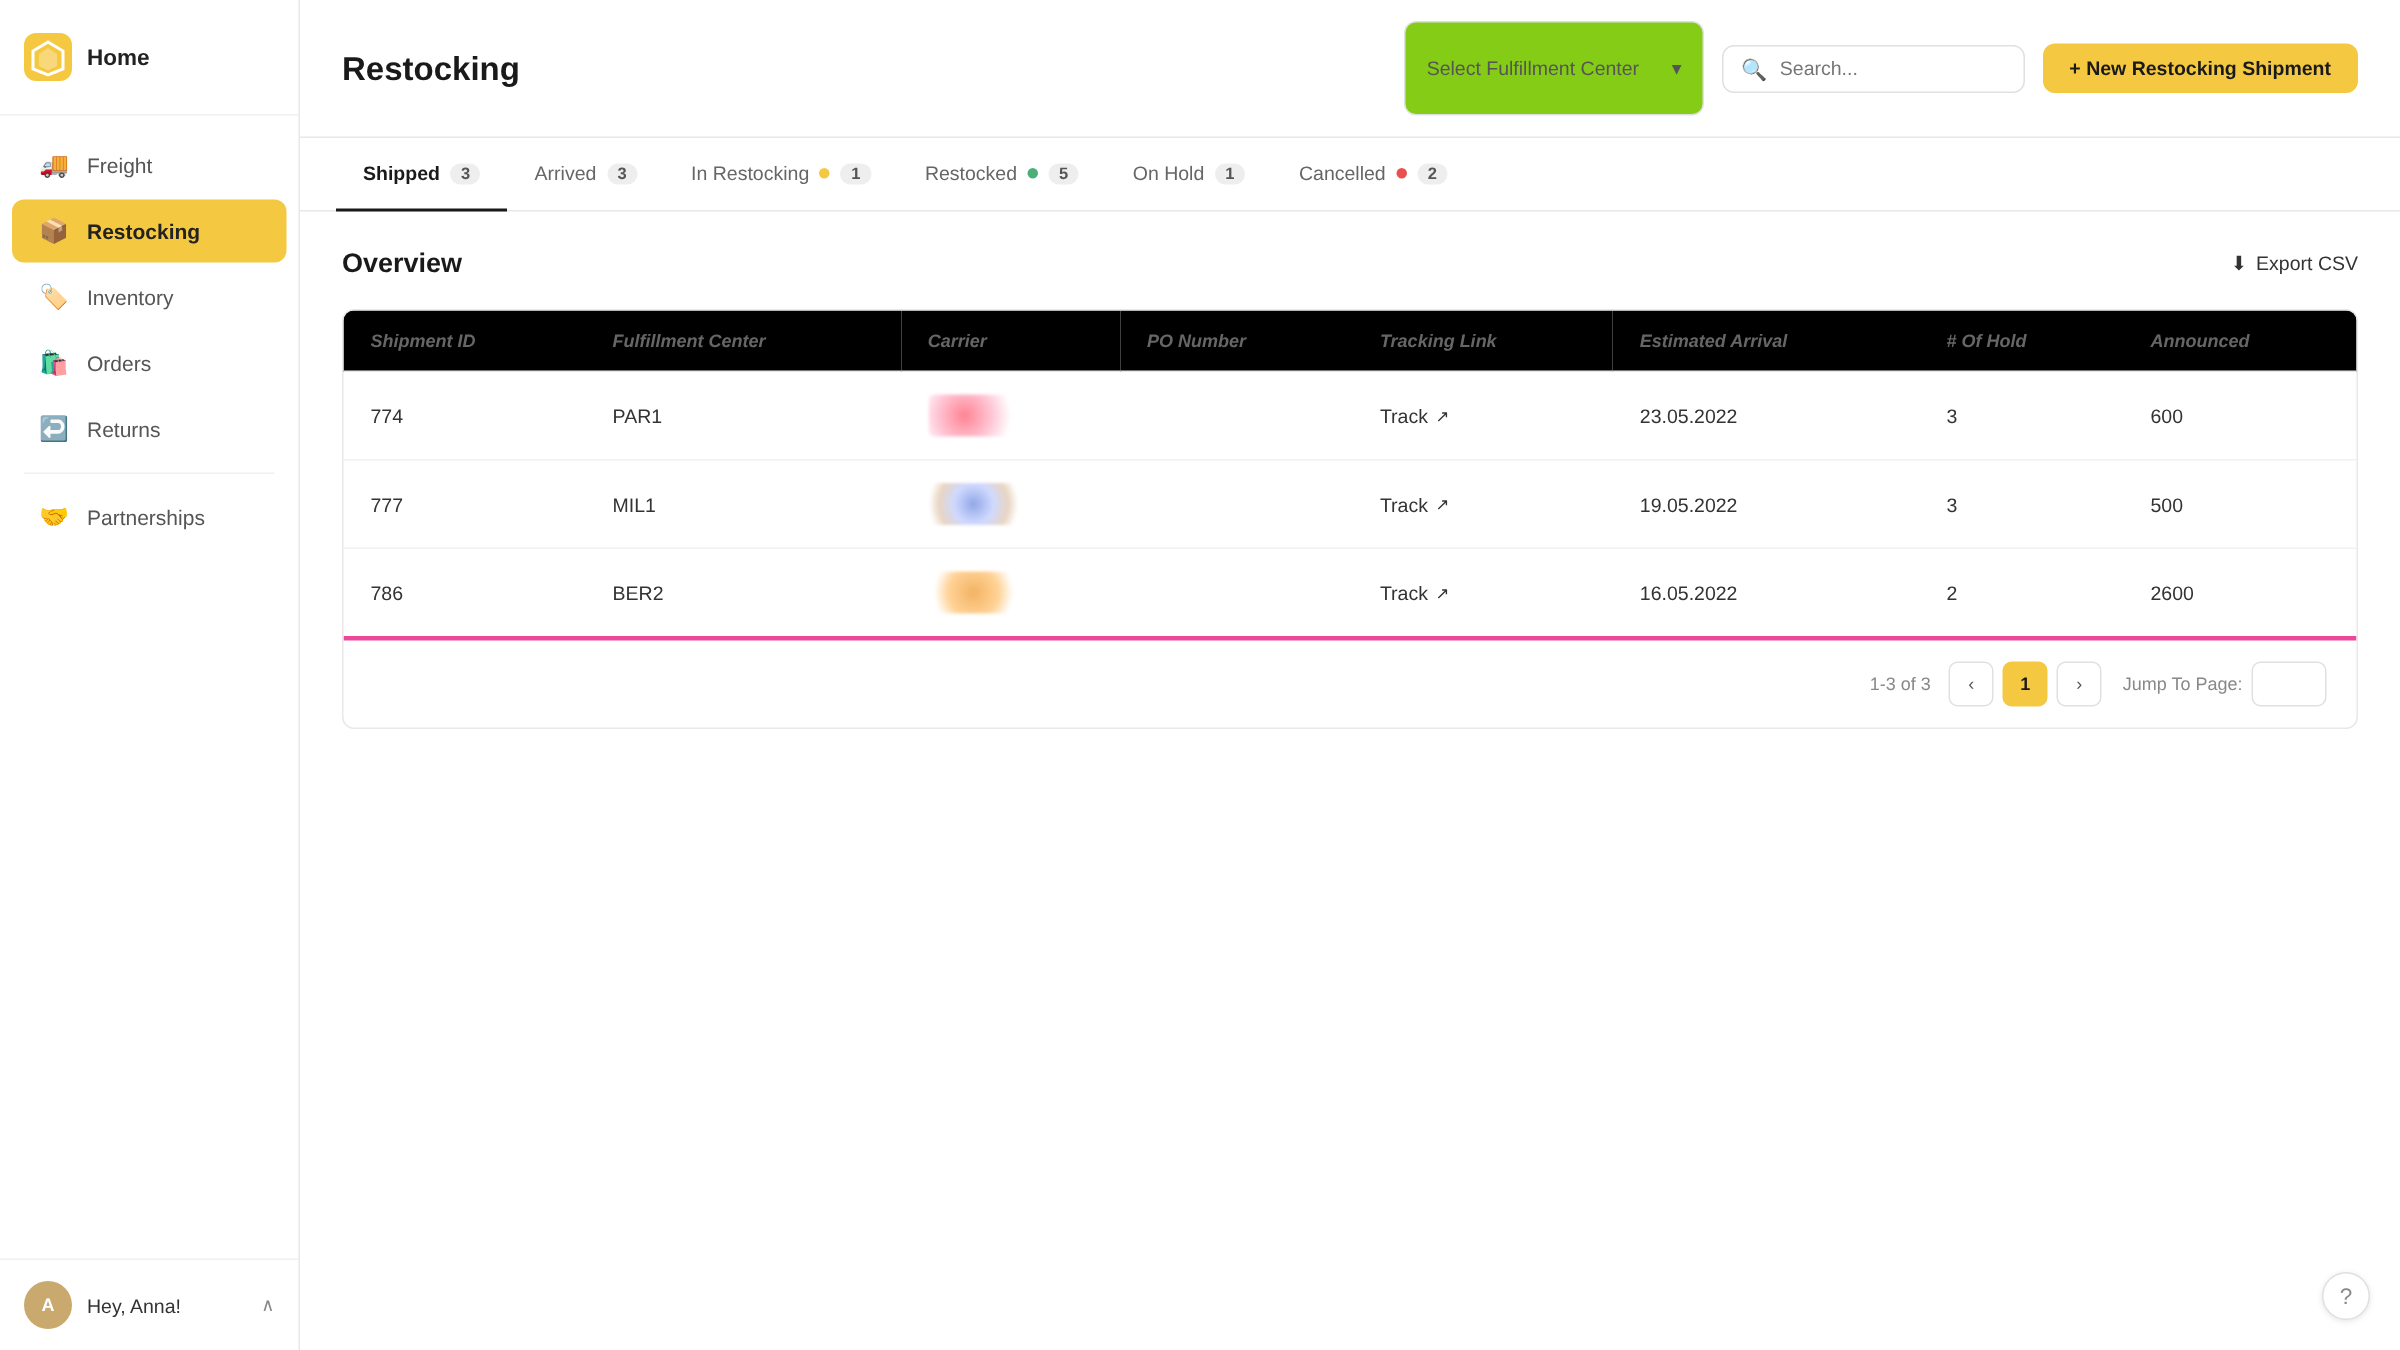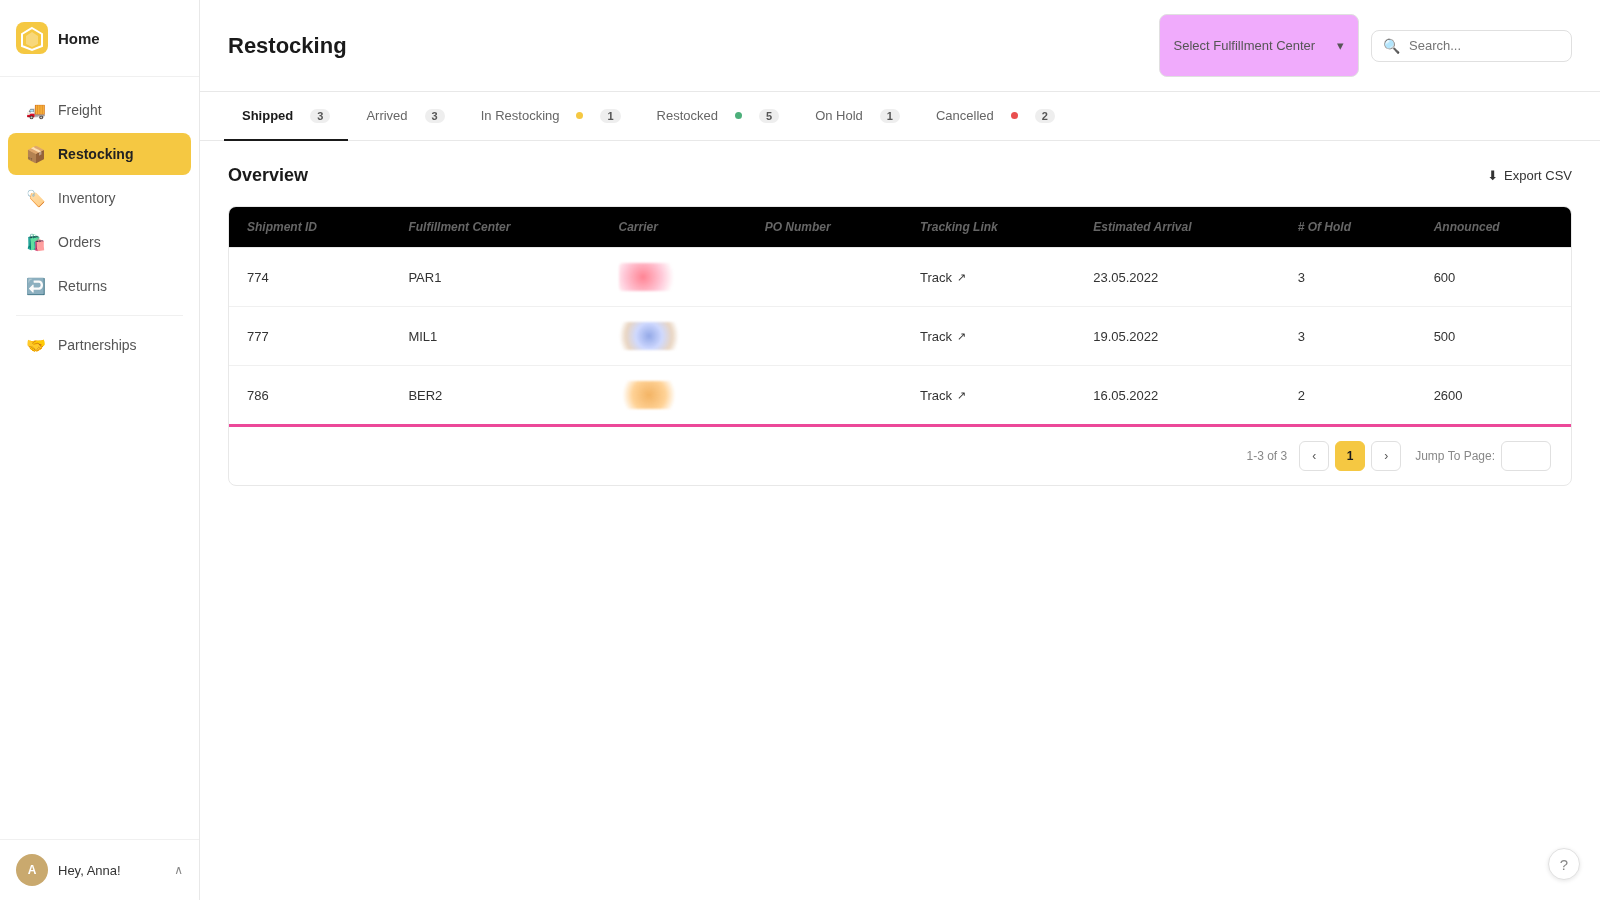--- a/index.html
+++ b/index.html
@@ -19,32 +19,32 @@
     .user-info { display: flex; align-items: center; gap: 10px; }
     .user-avatar { width: 32px; height: 32px; border-radius: 50%; background: #c9a96e; display: flex; align-items: center; justify-content: center; font-size: 12px; color: #fff; font-weight: 600; }
     .user-name { font-size: 13px; font-weight: 500; color: #333; }
     .chevron-up { font-size: 12px; color: #888; cursor: pointer; }
 
     
     .main { flex: 1; display: flex; flex-direction: column; overflow: hidden; }
     .topbar { background: #fff; border-bottom: 1px solid #e8e8e8; padding: 14px 28px; display: flex; align-items: center; justify-content: space-between; flex-shrink: 0; }
     .page-title { font-size: 22px; font-weight: 700; color: #1a1a1a; }
     .topbar-right { display: flex; align-items: center; gap: 12px; }
-    .fulfillment-select { border: 1px solid #e0e0e0; border-radius: 8px; padding: 23px 14px; font-size: 13px; color: #555; background: #f0abfc; cursor: pointer; display: flex; align-items: flex-end; gap: 8px; min-width: 200px; justify-content: space-between; }
+    .fulfillment-select { border: 1px solid #e0e0e0; border-radius: 8px; padding: 23px 14px; font-size: 13px; color: #555; background: #84cc16; cursor: pointer; display: flex; align-items: flex-end; gap: 8px; min-width: 200px; justify-content: space-between; }
     .search-box { border: 1px solid #e0e0e0; border-radius: 8px; padding: 7px 12px; font-size: 13px; color: #555; background: #fff; display: flex; align-items: center; gap: 8px; min-width: 180px; }
     .search-box input { border: none; outline: none; font-size: 13px; color: #333; background: transparent; width: 150px; }
     .new-shipment-btn { background: #f5c842; border: none; border-radius: 8px; padding: 9px 18px; font-size: 13px; font-weight: 600; color: #1a1a1a; cursor: pointer; display: flex; align-items: center; gap: 6px; white-space: nowrap; }
 
     
     .content { flex: 1; overflow-y: auto; padding: 0; background: #f5f6f8; }
     .content-inner { margin: 0; background: #fff; min-height: calc(100vh - 57px); }
 
     
     .tabs { display: flex; align-items: center; gap: 0; padding: 0 24px; border-bottom: 1px solid #e8e8e8; background: #fff; }
-    .tab { padding: 16px 18px; font-size: 13px; font-weight: 500; color: #666; cursor: pointer; display: flex; align-items: center; gap: 17px; border-bottom: 2px solid transparent; margin-bottom: -1px; white-space: nowrap; }
+    .tab { padding: 16px 18px; font-size: 13px; font-weight: 500; color: #666; cursor: pointer; display: flex; align-items: center; gap: 7px; border-bottom: 2px solid transparent; margin-bottom: -1px; white-space: nowrap; }
     .tab.active { color: #1a1a1a; border-bottom: 2px solid #1a1a1a; font-weight: 600; }
     .tab-badge { background: #eee; border-radius: 10px; padding: 1px 7px; font-size: 11px; font-weight: 600; color: #555; }
     .tab-dot { width: 7px; height: 7px; border-radius: 50%; display: inline-block; }
     .dot-yellow { background: #f5c842; }
     .dot-green { background: #4caf7a; }
     .dot-red { background: #e94f4f; }
 
     
     .overview { padding: 24px 28px; }
     .overview-header { display: flex; align-items: center; justify-content: space-between; margin-bottom: 20px; }
@@ -136,20 +136,21 @@
     <h1 class="page-title">Restocking</h1>
     <div class="topbar-right">
       <div class="fulfillment-select">
         <span>Select Fulfillment Center</span>
         <span>▾</span>
       </div>
       <div class="search-box">
         <span style="color:#aaa; font-size:14px;">🔍</span>
         <input type="text" placeholder="Search..." style="">
       </div>
+      <button class="new-shipment-btn">+ New Restocking Shipment</button>
     </div>
   </div>
 
   <div class="content">
     <div class="content-inner">
 
       <div class="tabs">
         <div class="tab active">
           <span>Shipped</span>
           <span class="tab-badge">3</span>

